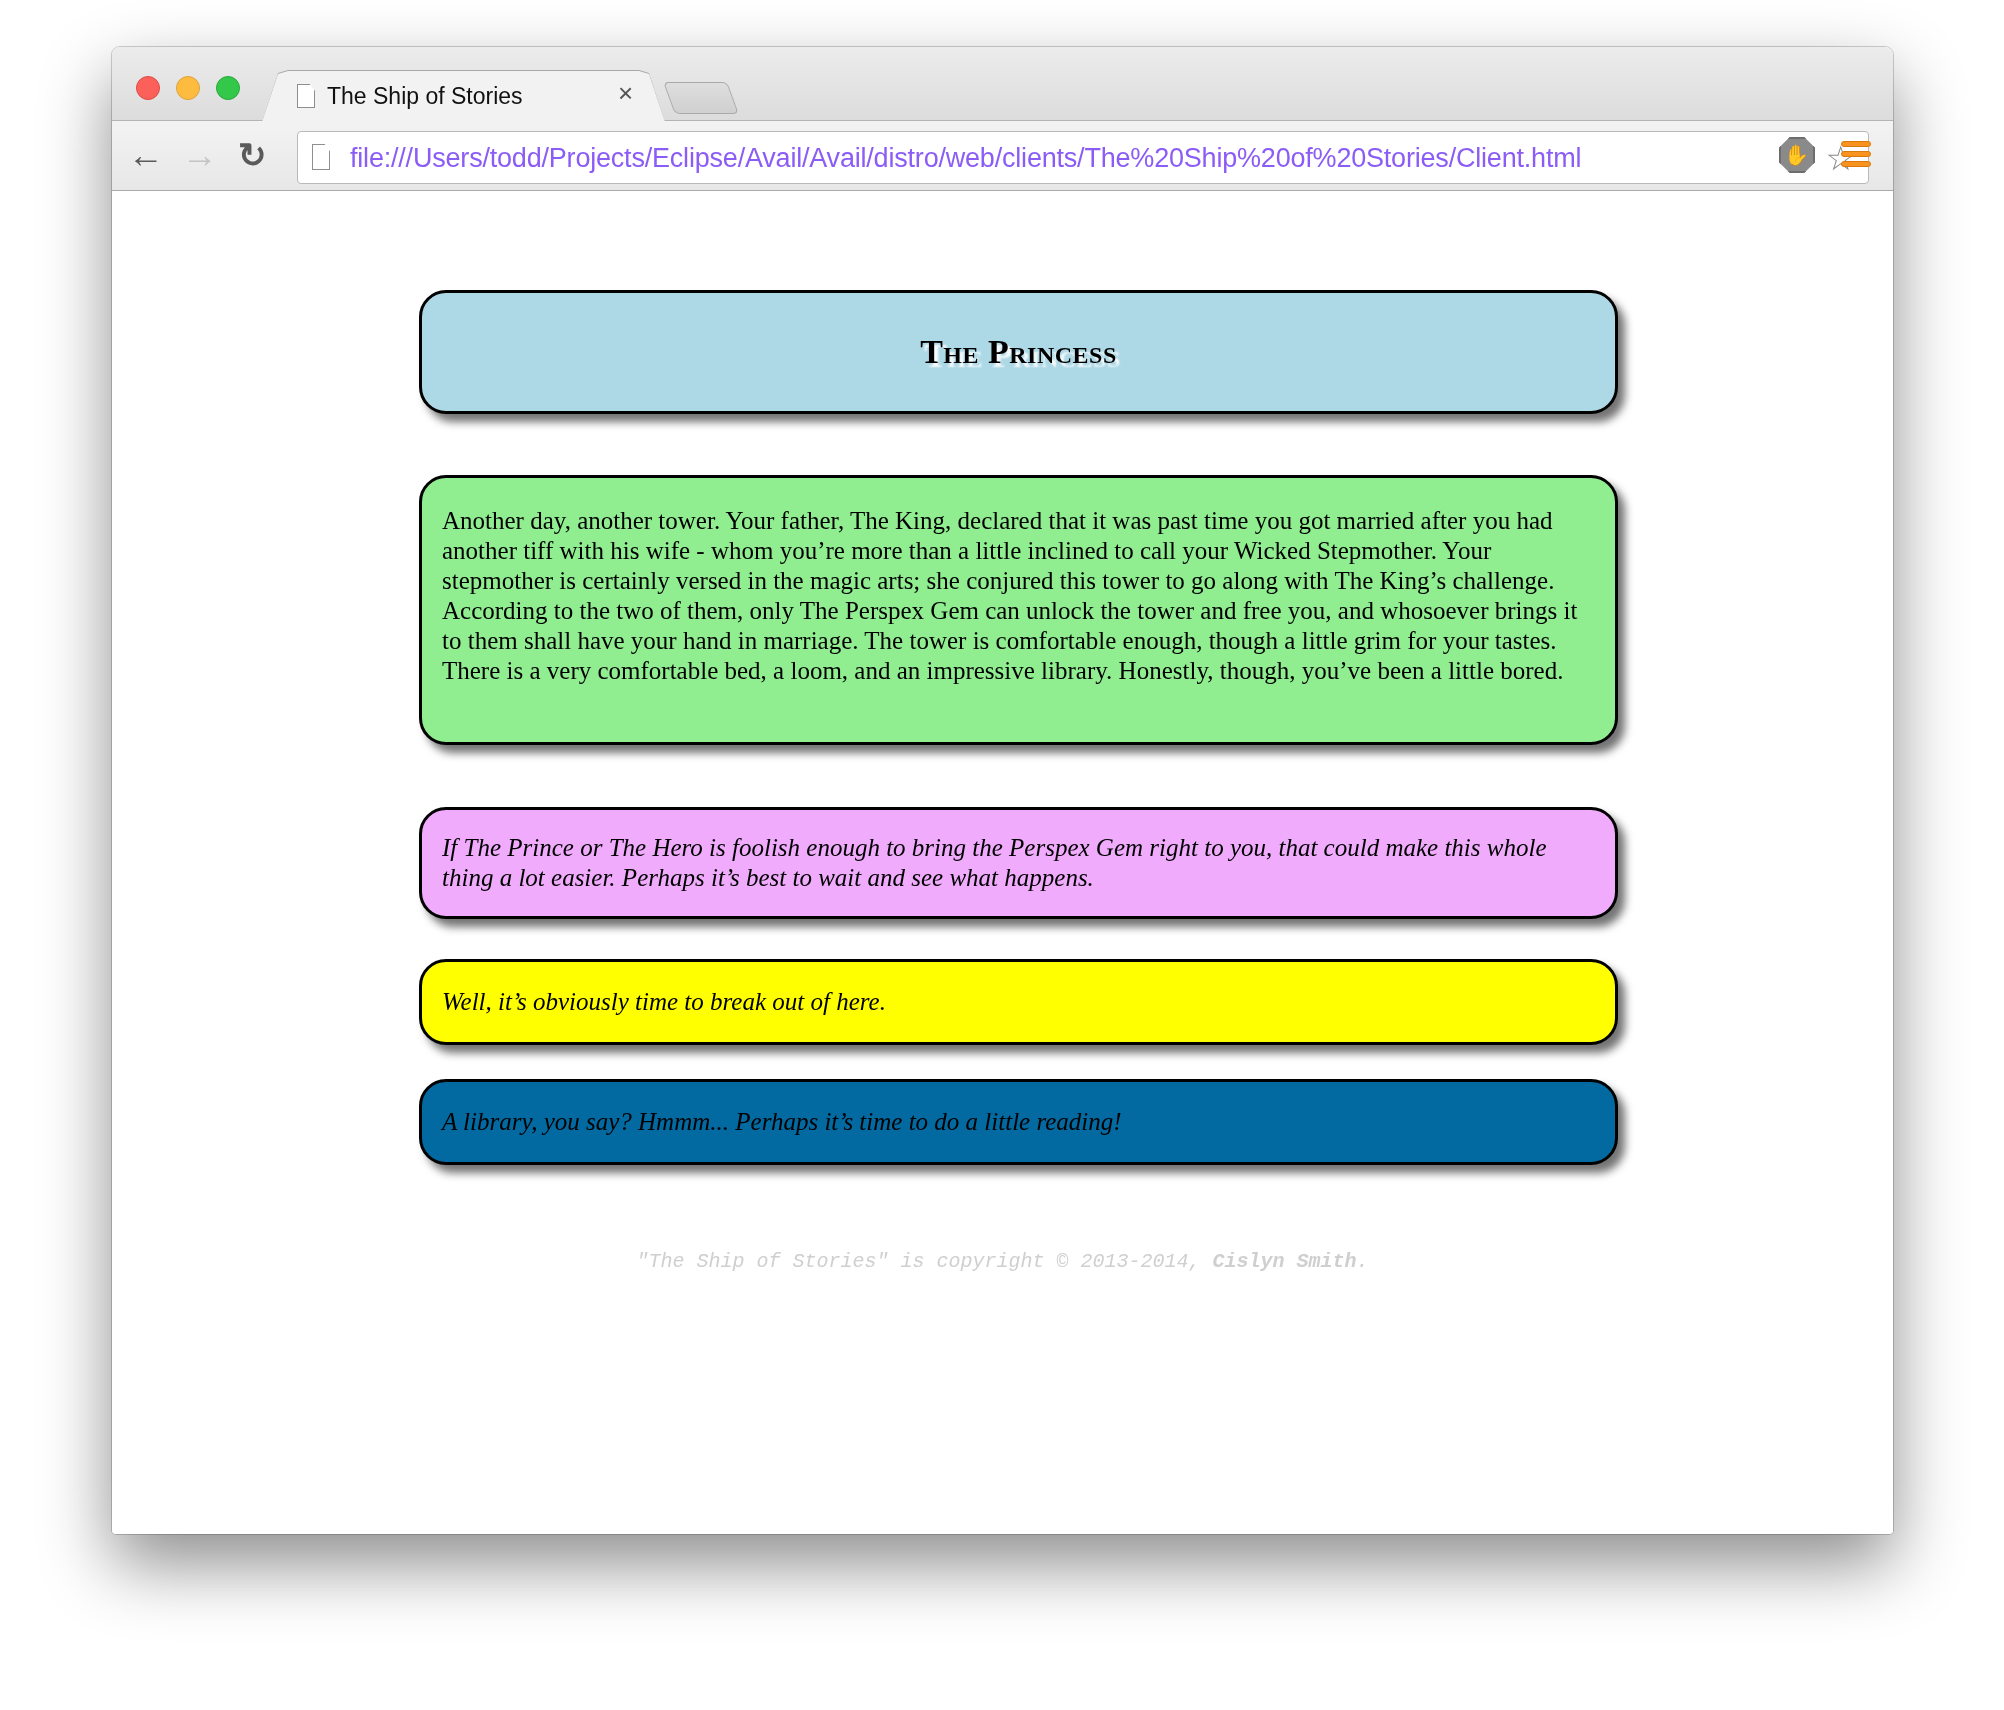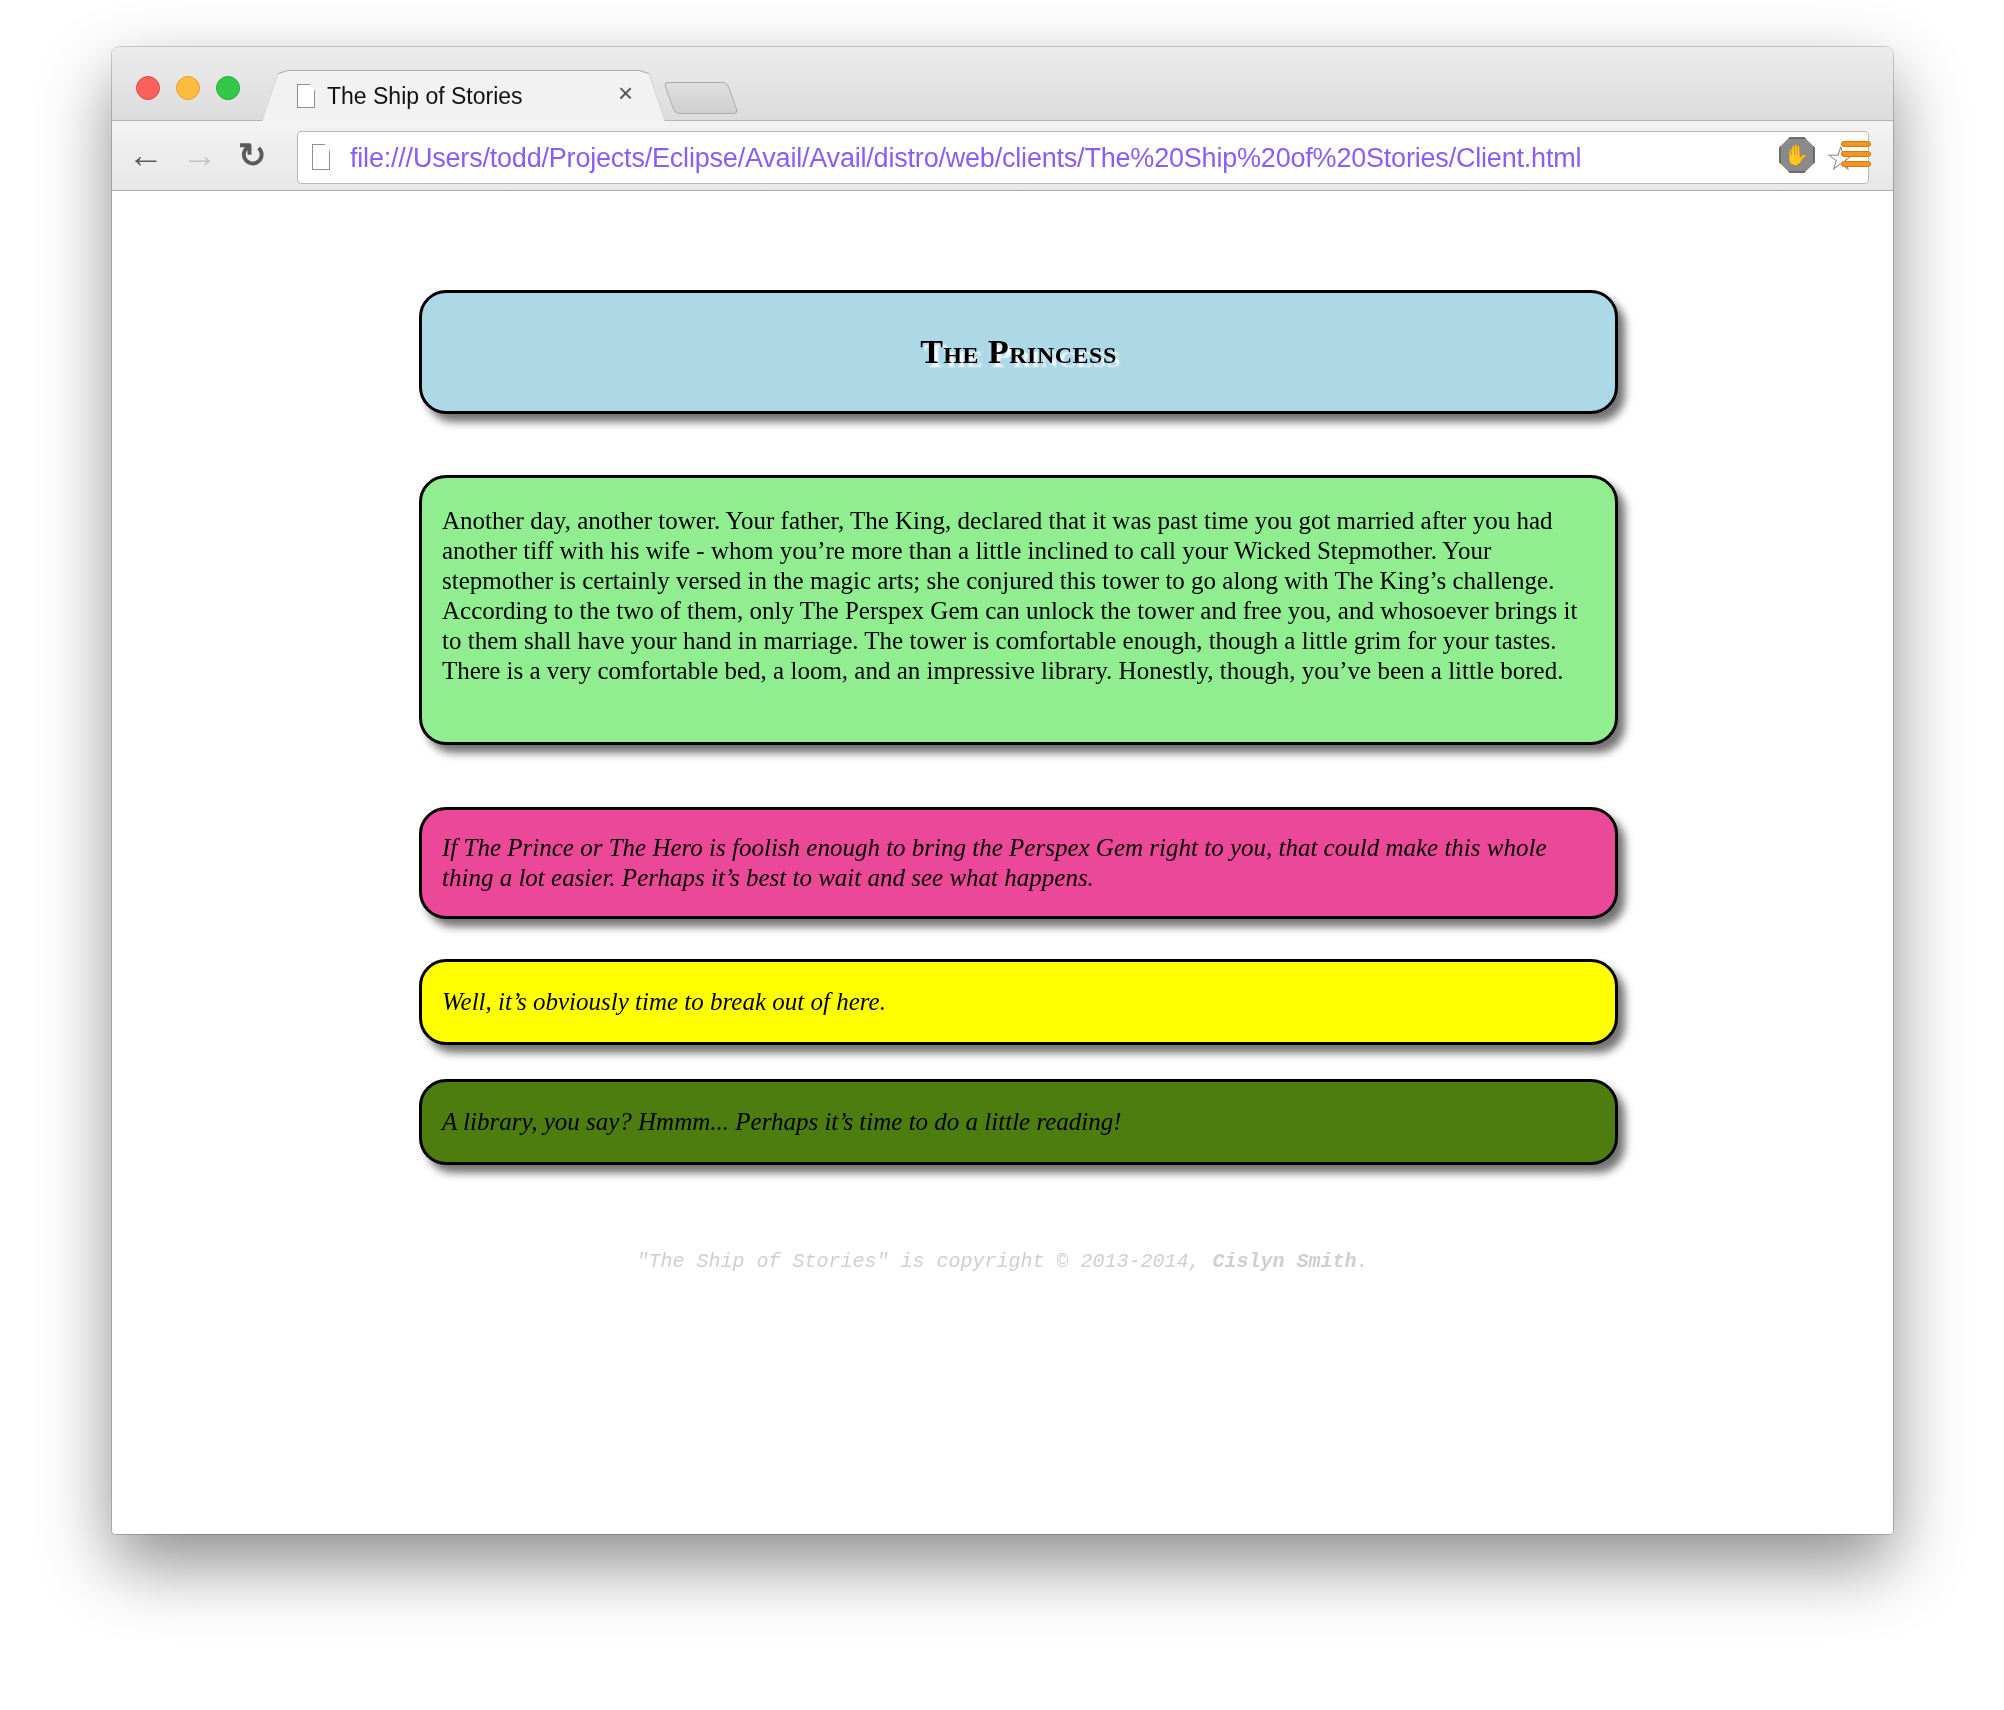--- a/index.html
+++ b/index.html
@@ -107,23 +107,23 @@
     letter-spacing: 0.5px;
   }
   .story-box {
     top: 283px; height: 270px; background: #90ee90;
     padding: 28px 22px 0 20px; font-size: 25px; line-height: 30px;
   }
   .choice-box {
     padding: 0 22px 0 20px; font-size: 25px; line-height: 30px; font-style: italic;
     display: flex; align-items: center; cursor: pointer;
   }
-  .choice-0 { top: 615px; height: 112px; background: #ec4899; }
+  .choice-0 { top: 615px; height: 112px; background: #f0abfc; }
   .choice-1 { top: 767px; height: 86px; background: #ffff00; text-align: center; }
-  .choice-2 { top: 887px; height: 86px; background: #4d7c0f; }
+  .choice-2 { top: 887px; height: 86px; background: #0369a1; }
 
   .footer {
     position: absolute; left: 0; right: 0; top: 1057px; text-align: center;
     font-family: "Liberation Mono", monospace; font-style: italic; font-size: 20px;
     line-height: 26px; color: #cfcfcf;
   }
   .footer b { font-weight: bold; }
 </style>
 </head>
 <body>

